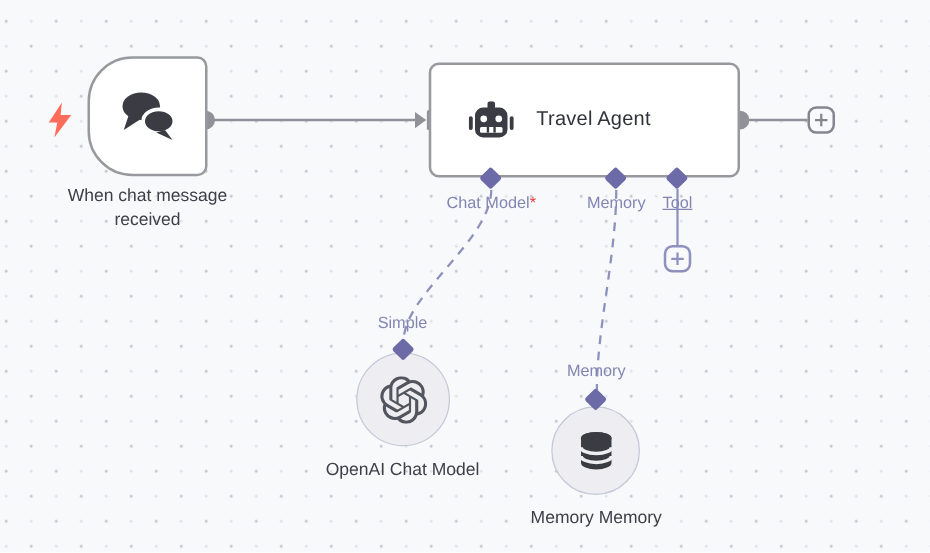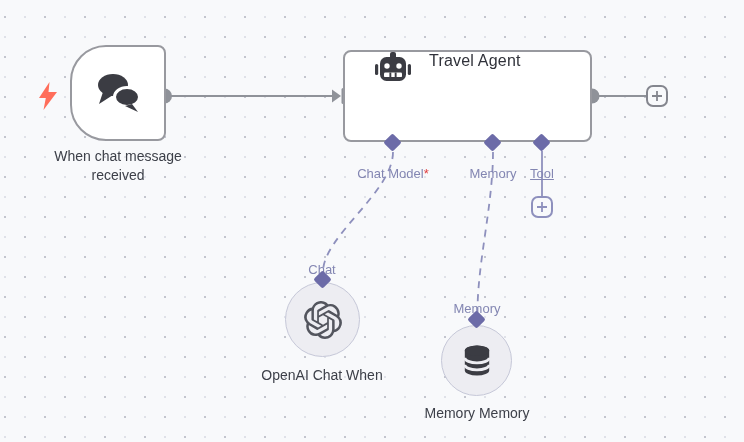--- a/index.html
+++ b/index.html
@@ -24,40 +24,39 @@
   .wire-dashed{ stroke-dasharray:7 6; }
   .port-fill  { fill:var(--wire-gray,#8f9299); }
 
   .node {
     position:absolute; background:var(--node-bg,#fff);
     border:2px solid var(--node-border,#98999f); z-index:2;
   }
   .trigger-node { left:70px; top:45px; width:96px; height:96px;
     border-radius:36px 8px 8px 36px; display:flex; align-items:center; justify-content:center; }
   .agent-node { left:343px; top:50px; width:249px; height:92px; border-radius:8px;
-    display:flex; padding-left:30px; gap:18px; }
+    display:flex; align-items:center; padding-left:30px; gap:18px; }
 
   .agent-title { font-size:16px; font-weight:500; color:var(--title-dark,#30323a); letter-spacing:.2px; }
 
   .node-label {
     position:absolute; z-index:2; text-align:center; font-size:14px; font-weight:500;
     color:#3d4049; line-height:19px;
   }
   .lbl-trigger { left:43px;  top:147px; width:150px; }
   .lbl-openai  { left:232px; top:366px; width:180px; }
   .lbl-memory  { left:397px; top:404px; width:160px; }
 
   .diamond {
     position:absolute; width:13px; height:13px; border-radius:2px; z-index:3;
     background:var(--diamond,#6c6ba8); transform:rotate(45deg);
   }
   .ep-label {
     position:absolute; z-index:2; text-align:center; font-size:13px;
     color:var(--endpoint-label,#8386b2);
-    margin-top:12px;
   }
   .req { color:var(--required-red,#e03c3c); }
 
   .subnode {
     position:absolute; border-radius:50%; z-index:2;
     background:var(--subnode-bg,#ededf2); border:1px solid var(--subnode-border,#c6c8d8);
     display:flex; align-items:center; justify-content:center;
   }
   .openai-node { left:285px; top:282px; width:75px; height:75px; }
   .memory-node { left:441px; top:325px; width:71px; height:71px; }
@@ -141,28 +140,28 @@
     <svg width="12" height="12" viewBox="0 0 12 12">
       <path d="M6 1 V11 M1 6 H11" stroke="currentColor" stroke-width="1.8" fill="none"></path>
     </svg>
   </div>
   <div class="plus-btn plus-output">
     <svg width="12" height="12" viewBox="0 0 12 12">
       <path d="M6 1 V11 M1 6 H11" stroke="currentColor" stroke-width="1.8" fill="none"></path>
     </svg>
   </div>
 
-  <div class="ep-label" style="left:282px; top:250px; width:80px;">Chat</div>
+  <div class="ep-label" style="left:282px; top:250px; width:80px;">Simple</div>
   <div class="diamond" style="left:316px; top:273px;"></div>
   <div class="subnode openai-node">
     <svg width="38" height="38" viewBox="0 0 24 24">
       <path fill="#53555e" d="M22.2819 9.8211a5.9847 5.9847 0 0 0-.5157-4.9108 6.0462 6.0462 0 0 0-6.5098-2.9A6.0651 6.0651 0 0 0 4.9807 4.1818a5.9847 5.9847 0 0 0-3.9977 2.9 6.0462 6.0462 0 0 0 .7427 7.0966 5.98 5.98 0 0 0 .511 4.9107 6.051 6.051 0 0 0 6.5146 2.9001A5.9847 5.9847 0 0 0 13.2599 24a6.0557 6.0557 0 0 0 5.7718-4.2058 5.9894 5.9894 0 0 0 3.9977-2.9001 6.0557 6.0557 0 0 0-.7475-7.073zM13.2599 22.4301a4.4755 4.4755 0 0 1-2.8764-1.0408l.1419-.0804 4.7783-2.7582a.7948.7948 0 0 0 .3927-.6813v-6.7369l2.02 1.1686a.071.071 0 0 1 .038.0615v5.5826a4.504 4.504 0 0 1-4.4945 4.4849zm-9.6607-4.1254a4.4708 4.4708 0 0 1-.5346-3.0137l.142.0852 4.783 2.7582a.7712.7712 0 0 0 .7806 0l5.8428-3.3685v2.3324a.0804.0804 0 0 1-.0332.0615l-4.8303 2.7866a4.4992 4.4992 0 0 1-6.1408-1.6417zM2.3408 7.8956a4.485 4.485 0 0 1 2.3655-1.9728V11.6a.7664.7664 0 0 0 .3879.6765l5.8144 3.3543-2.0201 1.1685a.0757.0757 0 0 1-.071 0l-4.8303-2.7865A4.504 4.504 0 0 1 2.3408 7.8956zm16.5963 3.8558L13.1038 8.364 15.1192 7.2a.0757.0757 0 0 1 .071 0l4.8303 2.7913a4.4944 4.4944 0 0 1-.6765 8.1042v-5.6772a.79.79 0 0 0-.3927-.6669zm2.0107-3.0231l-.142-.0852-4.7735-2.7818a.7759.7759 0 0 0-.7854 0L9.409 9.2297V6.8974a.0662.0662 0 0 1 .0284-.0615l4.8303-2.7866a4.4992 4.4992 0 0 1 6.6802 4.66zM8.3065 12.863l-2.02-1.1638a.0804.0804 0 0 1-.038-.0567V6.0742a4.4992 4.4992 0 0 1 7.3757-3.4537l-.142.0805L8.704 5.459a.7948.7948 0 0 0-.3927.6813zm1.0976-2.3654l2.602-1.4998 2.6069 1.4998v2.9994l-2.5974 1.4997-2.6067-1.4997z"></path>
     </svg>
   </div>
-  <div class="node-label lbl-openai">OpenAI Chat When</div>
+  <div class="node-label lbl-openai">OpenAI Chat Model</div>
 
   <div class="ep-label" style="left:437px; top:289px; width:80px;">Memory</div>
   <div class="diamond" style="left:470px; top:313px;"></div>
   <div class="subnode memory-node">
     <svg width="30" height="32" viewBox="0 0 32 34" class="icon-dark">
       <path fill="currentColor" d="M3 6 a13 5.5 0 0 1 26 0 v21 a13 5.5 0 0 1 -26 0 Z"></path>
       <ellipse cx="16" cy="6" rx="13" ry="5.5" fill="currentColor"></ellipse>
       <path d="M3 13.5 a13 5.5 0 0 0 26 0" stroke="#ededf2" stroke-width="3" fill="none"></path>
       <path d="M3 21 a13 5.5 0 0 0 26 0" stroke="#ededf2" stroke-width="3" fill="none"></path>
     </svg>

